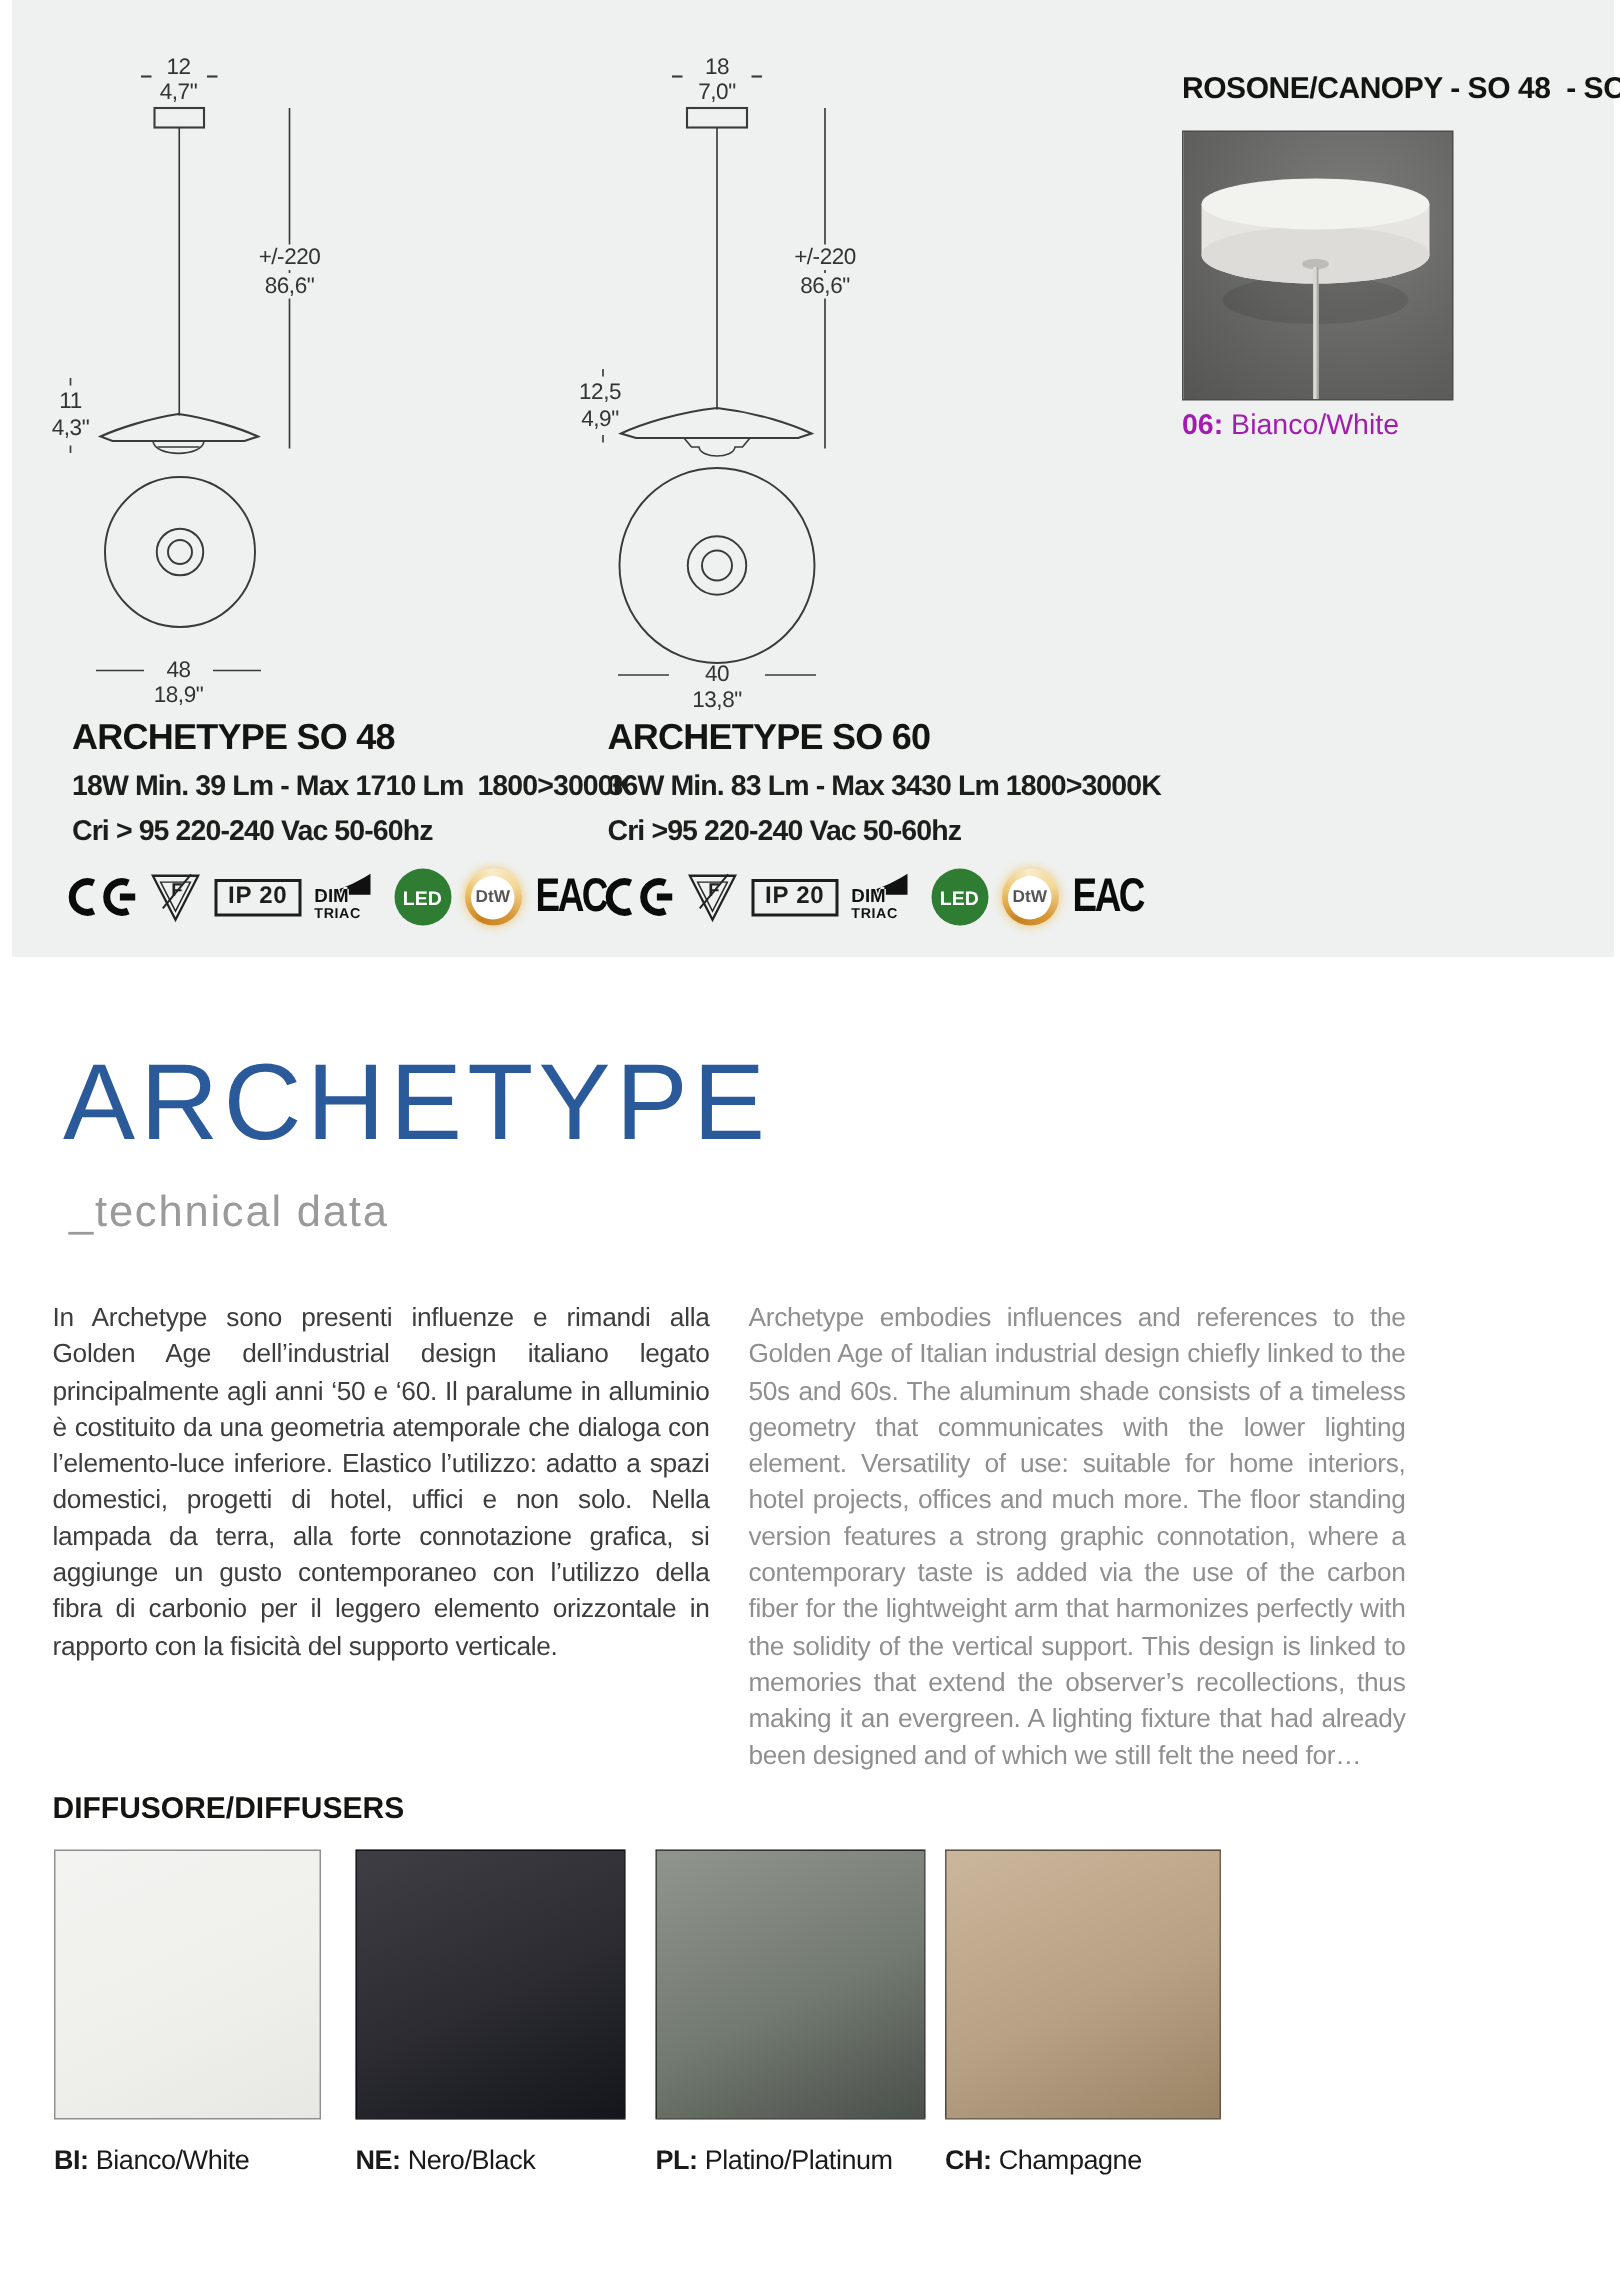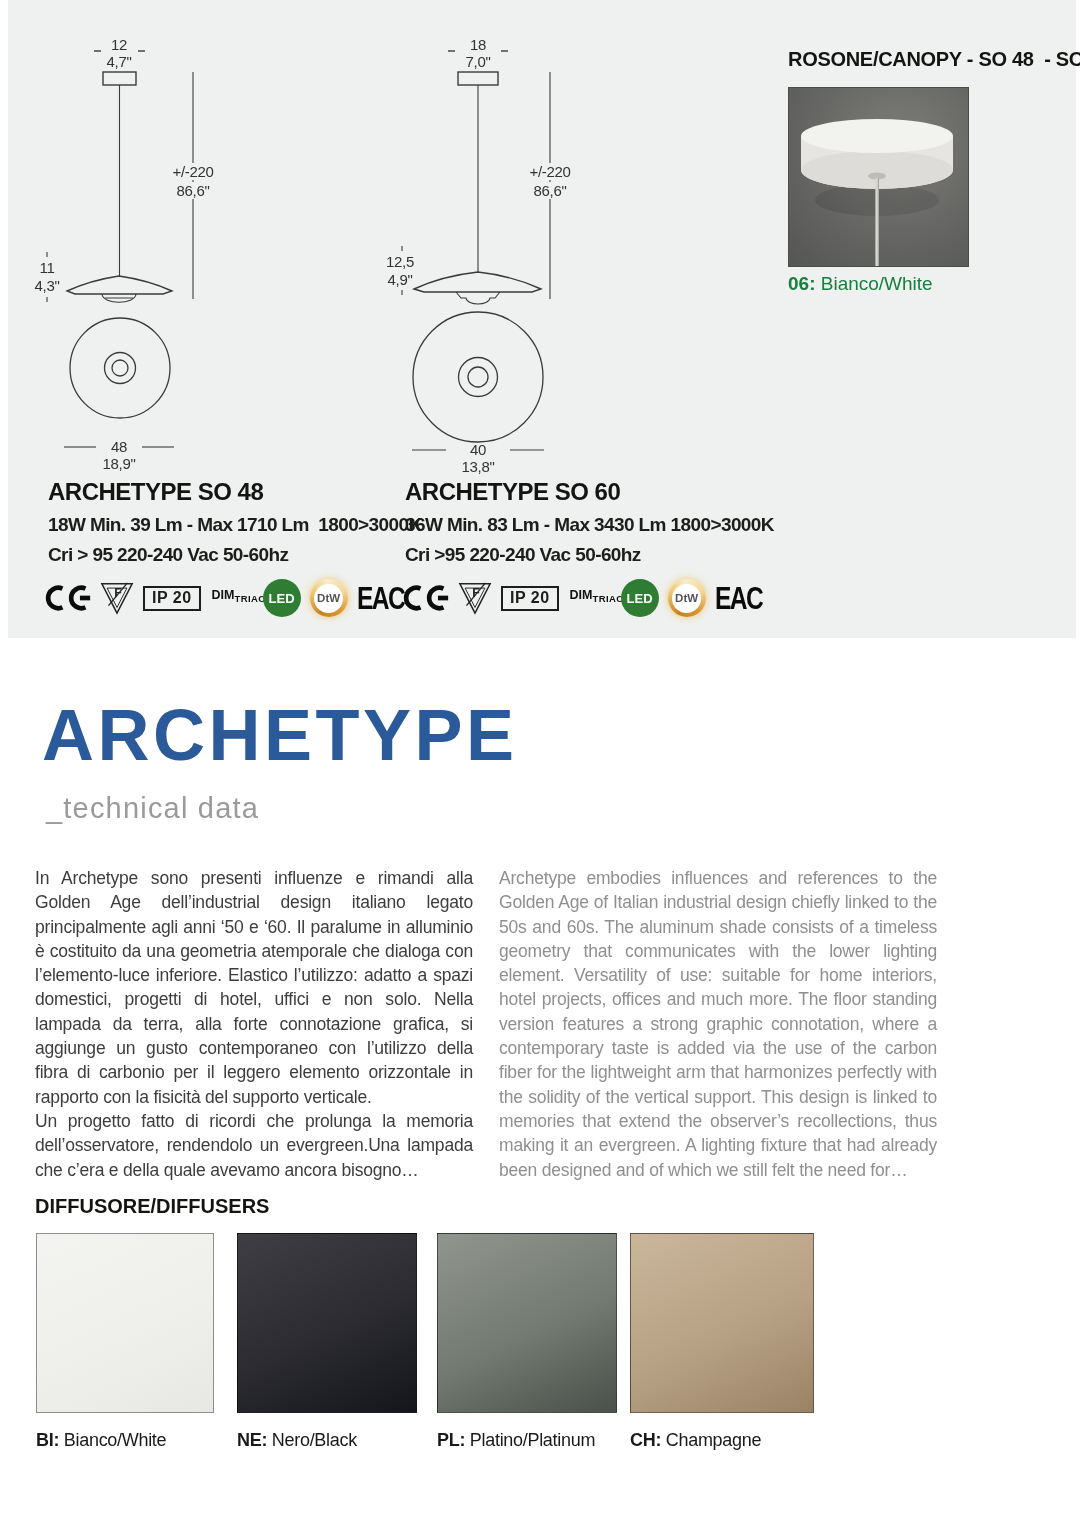--- a/index.html
+++ b/index.html
@@ -13,43 +13,43 @@
   .dimlab.mask{background:#eff1f0;}
 
   .prod-name{position:absolute;font-weight:900;font-size:24px;letter-spacing:-0.5px;color:#141412;white-space:pre;text-align:center;}
   .prod-spec{position:absolute;font-weight:700;font-size:19px;letter-spacing:-0.6px;color:#1d1d1b;white-space:pre;}
 
   .cert-row{position:absolute;top:576px;height:44px;display:flex;align-items:center;gap:9px;}
   .ce-svg{width:46px;height:32px;}
   .f-svg{width:34px;height:36px;}
   .ip-box{border:2px solid #1d1d1b;font-weight:700;font-size:16px;letter-spacing:0.5px;
           padding:1px 7px 2px 7px;white-space:pre;color:#1d1d1b;}
-  .dimtriac{display:flex;align-items:center;width:44px;line-height:1;}
+  .dimtriac{display:flex;flex-direction:column;width:44px;line-height:1;}
   .dimtriac .sail{width:36px;height:15px;display:block;margin-left:2px;}
   .dimtriac .dim-t{font-weight:900;font-size:12.5px;margin-top:-6px;color:#111;
        text-shadow:-1px 0 0 #eff1f0,1px 0 0 #eff1f0,0 -1px 0 #eff1f0;}
   .dimtriac .triac-t{font-weight:700;font-size:9.5px;letter-spacing:0.4px;color:#111;margin-top:1px;}
   .led-circle{width:38px;height:38px;border-radius:50%;background:#2e7d32;color:#fff;
        display:flex;align-items:center;justify-content:center;font-weight:700;font-size:13px;}
   .dtw-circle{width:38px;height:38px;border-radius:50%;
        background:conic-gradient(from 210deg,#c7821f,#eec268,#f8ecc9,#f3d795,#d89737,#c7821f);
        box-shadow:0 0 6px 1px rgba(240,205,130,.9);
        display:flex;align-items:center;justify-content:center;}
   .dtw-inner{width:29px;height:29px;border-radius:50%;background:#fff;display:flex;align-items:center;
        justify-content:center;font-weight:700;font-size:11.5px;color:#555;}
   .eac{font-weight:900;font-size:30px;letter-spacing:-2px;color:#0b0b0b;transform:scaleX(.82) scaleY(1.05);transform-origin:left center;}
 
   .canopy-title{position:absolute;left:788px;top:48px;font-weight:800;font-size:20px;letter-spacing:-0.3px;color:#141412;white-space:pre;}
   .canopy-photo{position:absolute;left:788px;top:87px;width:181px;height:180px;
        background:radial-gradient(circle at 62% 32%,#7d7d7a,#636361 62%,#555553 100%);
        border:1px solid #4c4c4a;box-sizing:border-box;overflow:hidden;}
-  .canopy-caption{position:absolute;left:788px;top:273px;font-size:19px;color:#15803d;text-align:right;}
+  .canopy-caption{position:absolute;left:788px;top:273px;font-size:19px;color:#a21caf;text-align:right;}
   .bold-code{font-weight:800;}
 
-  .big-title{position:absolute;left:42px;top:694px;font-size:72px;font-weight:700;letter-spacing:3.5px;color:#2a5a99;}
+  .big-title{position:absolute;left:42px;top:694px;font-size:72px;font-weight:400;letter-spacing:3.5px;color:#2a5a99;}
   .subtitle{position:absolute;left:46px;top:792px;font-size:29px;letter-spacing:1.2px;color:#9a9a9a;}
 
   .para{position:absolute;top:866px;width:438px;font-size:17.5px;line-height:24.3px;
         letter-spacing:-0.2px;text-align:justify;}
   .para p{margin:0;}
   .para-it{left:35px;color:#3d3d3d;}
   .para-en{left:499px;color:#8f8f8f;}
 
   .diff-title{position:absolute;left:35px;top:1195px;font-weight:800;font-size:20px;color:#141412;}
   .swatch{position:absolute;top:1233px;height:180px;box-sizing:border-box;border:1px solid rgba(0,0,0,.45);}
@@ -202,21 +202,20 @@
     <div class="canopy-caption" style="left:780px;">
       <span class="bold-code">06:</span><span> Bianco/White</span>
     </div>
   </div>
 
   <div class="big-title" style="color: rgb(42, 90, 153);">ARCHETYPE</div>
   <div class="subtitle" style="color: rgb(154, 154, 154);">_technical data</div>
 
   <div class="para para-it" style="color: rgb(61, 61, 61);">
     <p>In Archetype sono presenti influenze e rimandi alla Golden Age dell’industrial design italiano legato principalmente agli anni ‘50 e ‘60. Il paralume in alluminio è costituito da una geometria atemporale che dialoga con l’elemento-luce inferiore. Elastico l’utilizzo: adatto a spazi domestici, progetti di hotel, uffici e non solo. Nella lampada da terra, alla forte connotazione grafica, si aggiunge un gusto contemporaneo con l’utilizzo della fibra di carbonio per il leggero elemento orizzontale in rapporto  con la fisicità del supporto verticale.</p>
-    <p>Un progetto fatto di ricordi che prolunga la memoria dell’osservatore, rendendolo un evergreen.Una lampada che c’era e della quale avevamo ancora bisogno…</p>
   </div>
   <div class="para para-en" style="color: rgb(143, 143, 143);">
     <p>Archetype embodies influences and references to the Golden Age of Italian industrial design chiefly linked to the 50s and 60s. The aluminum shade consists of a timeless geometry that communicates with the lower lighting element. Versatility of use: suitable for home interiors, hotel projects, offices and much more. The floor standing version features a strong graphic connotation, where a contemporary taste is added via the use of the carbon fiber for the lightweight arm that harmonizes perfectly with the solidity of the vertical support. This design is linked to memories that extend the observer’s recollections, thus making it an evergreen. A lighting fixture that had already been designed and of which we still felt the need for…</p>
   </div>
 
   <div class="diff-title">DIFFUSORE/DIFFUSERS</div>
 
   <div class="swatch light" style="left: 36px; width: 178px; background: linear-gradient(155deg, rgb(243, 243, 241) 0%, rgb(239, 239, 235) 55%, rgb(231, 231, 227) 100%);"></div>
   <div class="swatch" style="left: 237px; width: 180px; background: linear-gradient(155deg, rgb(62, 62, 68) 0%, rgb(43, 43, 49) 55%, rgb(20, 22, 28) 100%);"></div>
   <div class="swatch" style="left: 437px; width: 180px; background: linear-gradient(155deg, rgb(144, 149, 141) 0%, rgb(115, 122, 113) 55%, rgb(74, 80, 74) 100%);"></div>

